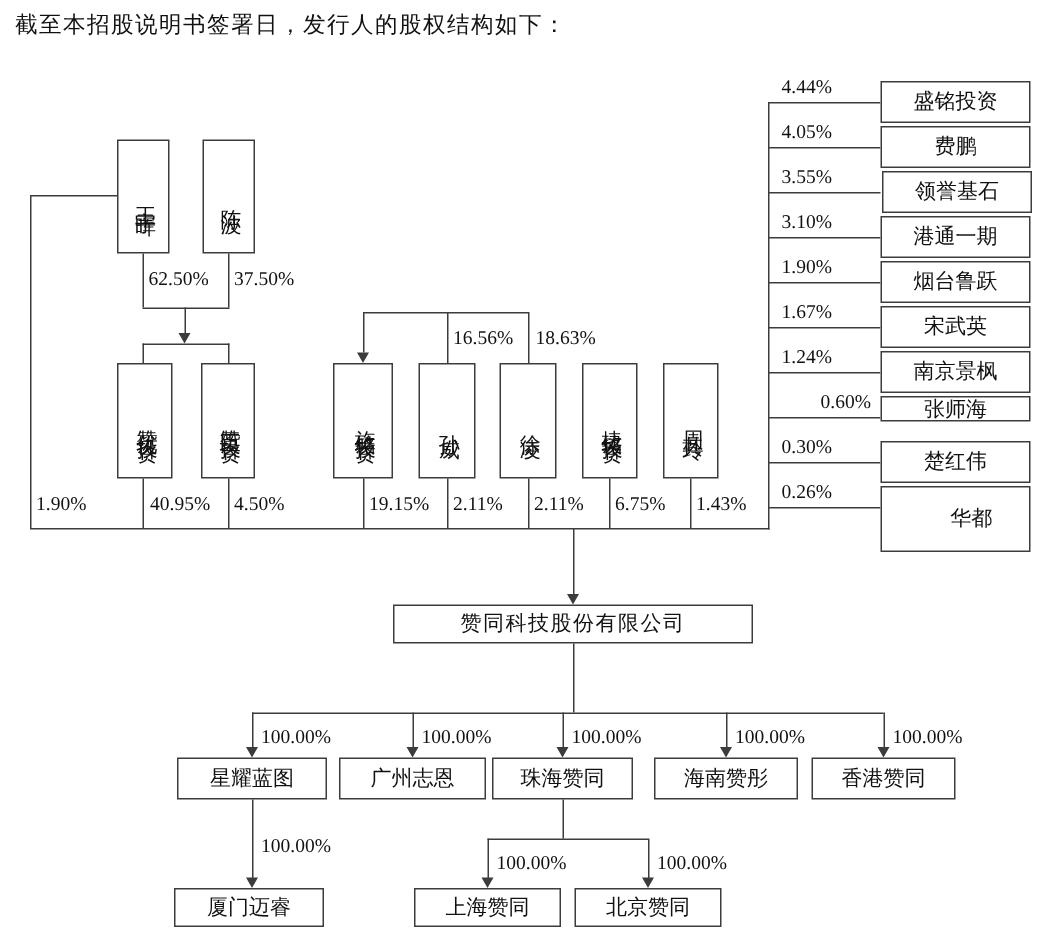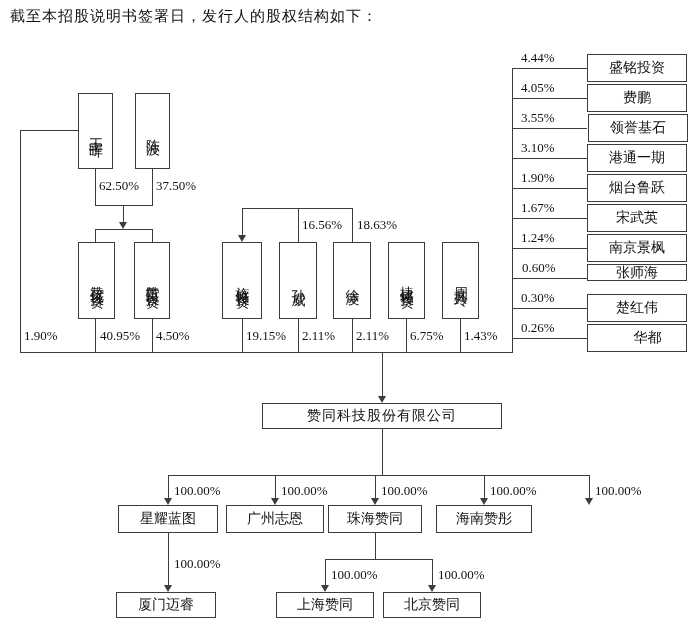--- a/index.html
+++ b/index.html
@@ -95,34 +95,34 @@
   <div class="hline" style="left:512px; top:308px; width:75px;"></div>
   <div class="hline" style="left:512px; top:338px; width:75px;"></div>
 
   <div class="pct" style="left:521px; top:50px;">4.44%</div>
   <div class="pct" style="left:521px; top:80px;">4.05%</div>
   <div class="pct" style="left:521px; top:110px;">3.55%</div>
   <div class="pct" style="left:521px; top:140px;">3.10%</div>
   <div class="pct" style="left:521px; top:170px;">1.90%</div>
   <div class="pct" style="left:521px; top:200px;">1.67%</div>
   <div class="pct" style="left:521px; top:230px;">1.24%</div>
-  <div class="pct" style="left:522px; top:260px;text-align:center;">0.60%</div>
+  <div class="pct" style="left:547px; top:260px;text-align:center;">0.60%</div>
   <div class="pct" style="left:521px; top:290px;">0.30%</div>
   <div class="pct" style="left:521px; top:320px;">0.26%</div>
 
   <div class="box" style="left:587px; top:54px; width:100px; height:28px;">盛铭投资</div>
   <div class="box" style="left:587px; top:84px; width:100px; height:28px;">费鹏</div>
   <div class="box" style="left:588px; top:114px; width:100px; height:28px;">领誉基石</div>
   <div class="box" style="left:587px; top:174px; width:100px; height:28px;">烟台鲁跃</div>
   <div class="box" style="left:587px; top:144px; width:100px; height:28px;">港通一期</div>
   <div class="box" style="left:587px; top:204px; width:100px; height:28px;">宋武英</div>
   <div class="box" style="left:587px; top:234px; width:100px; height:28px;">南京景枫</div>
   <div class="box" style="left:587px; top:264px; width:100px; height:17px;">张师海</div>
   <div class="box" style="left:587px; top:294px; width:100px; height:28px;">楚红伟</div>
-  <div class="box" style="left:587px; top:324px; width:100px; height:28px;padding-left:21px;">华都</div>
+  <div class="box" style="left:587px; top:324px; width:100px; height:44px;padding-left:21px;">华都</div>
 
   <div class="hline" style="left:20px; top:352px; width:493px;"></div>
 
   <div class="pct" style="left:24px; top:328px;">1.90%</div>
   <div class="pct" style="left:100px; top:328px;">40.95%</div>
   <div class="pct" style="left:156px; top:328px;">4.50%</div>
   <div class="pct" style="left:246px; top:328px;">19.15%</div>
   <div class="pct" style="left:302px; top:328px;">2.11%</div>
   <div class="pct" style="left:356px; top:328px;">2.11%</div>
   <div class="pct" style="left:410px; top:328px;">6.75%</div>
@@ -149,20 +149,21 @@
   <div class="pct" style="left:174px; top:483px;">100.00%</div>
   <div class="pct" style="left:281px; top:483px;">100.00%</div>
   <div class="pct" style="left:381px; top:483px;">100.00%</div>
   <div class="pct" style="left:490px; top:483px;">100.00%</div>
   <div class="pct" style="left:595px; top:483px;">100.00%</div>
 
   <div class="box" style="left:118px; top:505px; width:100px; height:28px;">星耀蓝图</div>
   <div class="box" style="left:226px; top:505px; width:98px; height:28px;">广州志恩</div>
   <div class="box" style="left:328px; top:505px; width:94px; height:28px;">珠海赞同</div>
   <div class="box" style="left:436px; top:505px; width:96px; height:28px;">海南赞彤</div>
+  <div class="box" style="left:541px; top:505px; width:96px; height:28px;">香港赞同</div>
 
   <div class="vline" style="left:168px; top:533px; height:55px;"></div>
   <div class="arrow" style="left:164px; top:585px;"></div>
   <div class="pct" style="left:174px; top:556px;">100.00%</div>
   <div class="box" style="left:116px; top:592px; width:100px; height:26px;">厦门迈睿</div>
 
   <div class="vline" style="left:375px; top:533px; height:26px;"></div>
   <div class="hline" style="left:325px; top:559px; width:107px;"></div>
   <div class="vline" style="left:325px; top:559px; height:29px;"></div>
   <div class="vline" style="left:432px; top:559px; height:29px;"></div>

